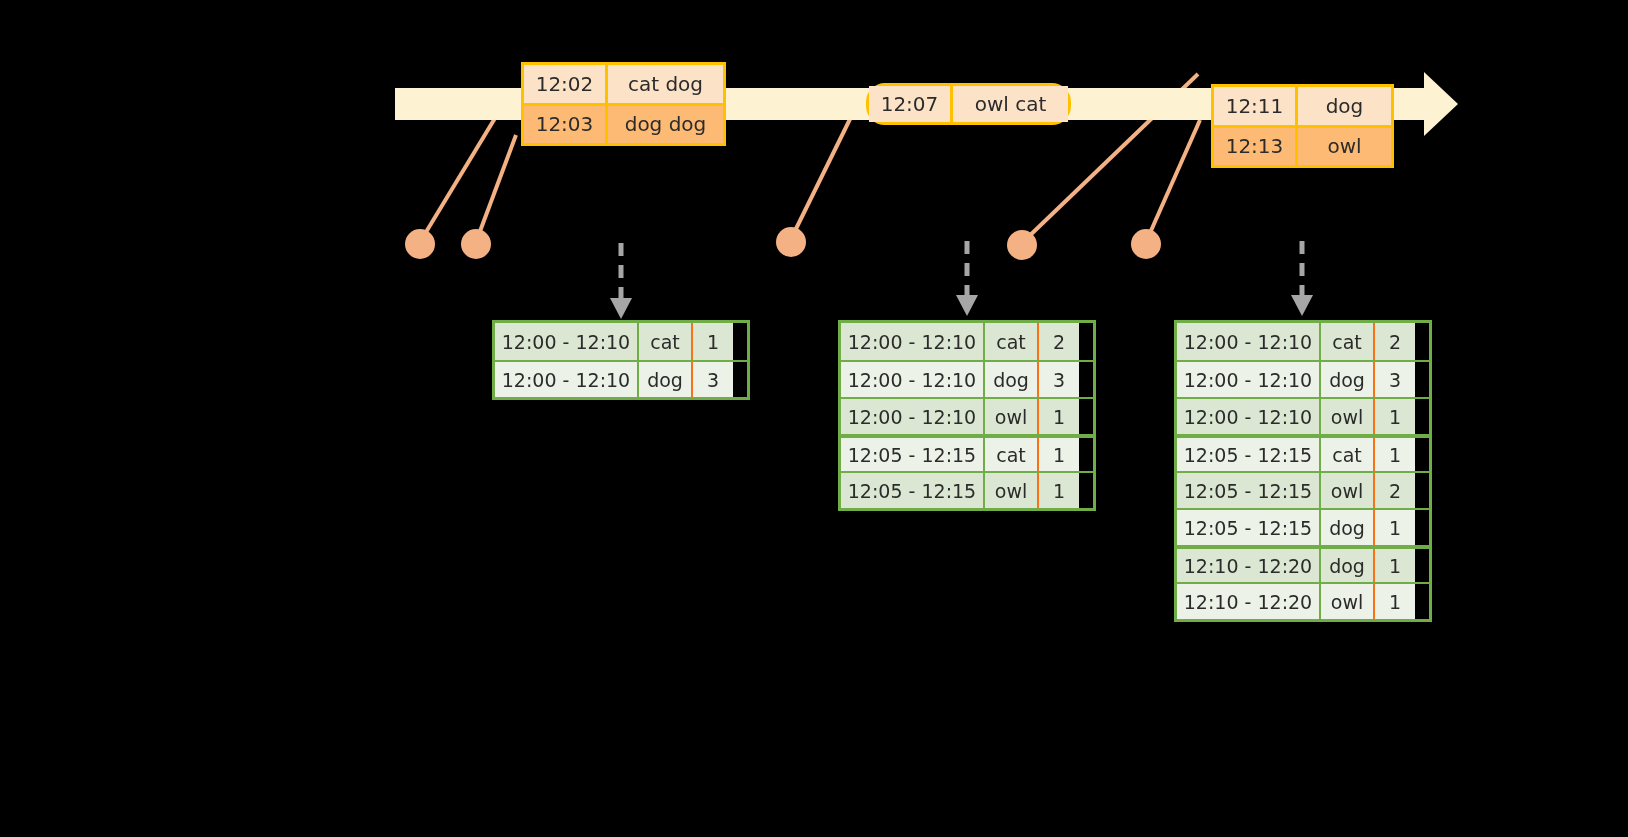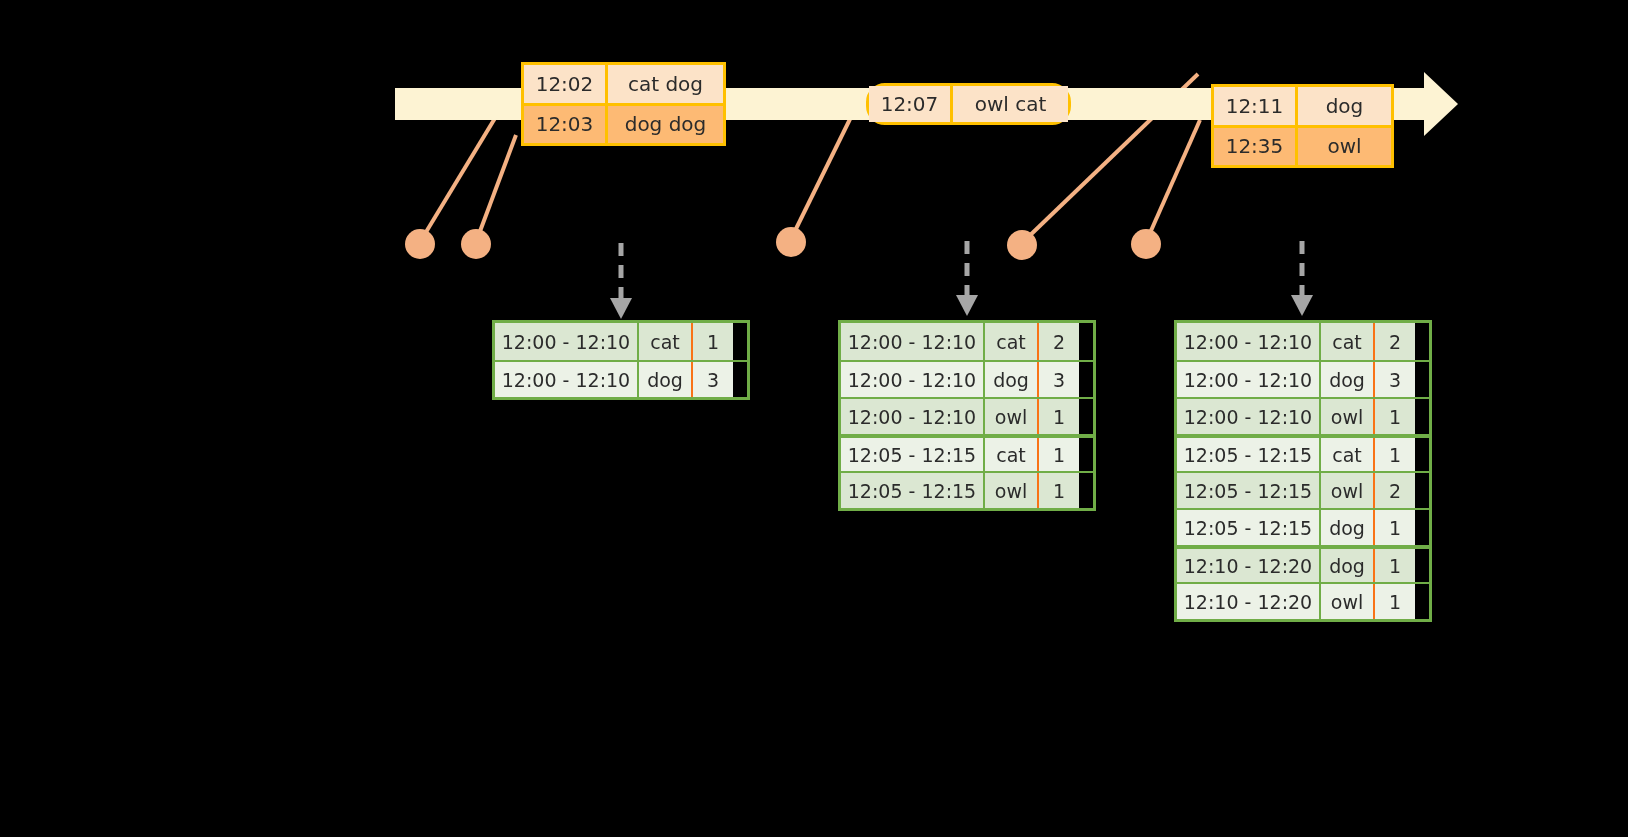--- a/index.html
+++ b/index.html
@@ -172,21 +172,21 @@
       <div class="ev-payload">owl cat</div>
     </div>
   </div>
 
   <div class="ev-box" style="left:1211px; top:72px; width:183px; height:84px;margin-top:12px;">
     <div class="ev-row shade-a">
       <div class="ev-time">12:11</div>
       <div class="ev-payload">dog</div>
     </div>
     <div class="ev-row shade-b">
-      <div class="ev-time">12:35</div>
+      <div class="ev-time">12:13</div>
       <div class="ev-payload">owl</div>
     </div>
   </div>
 
   <div class="res-table" style="left:492px; top:320px; width:258px;">
     <div class="res-row shade-a">
       <div class="cell c-window">12:00 - 12:10</div>
       <div class="cell c-key">cat</div>
       <div class="cell c-count">1</div>
     </div>

